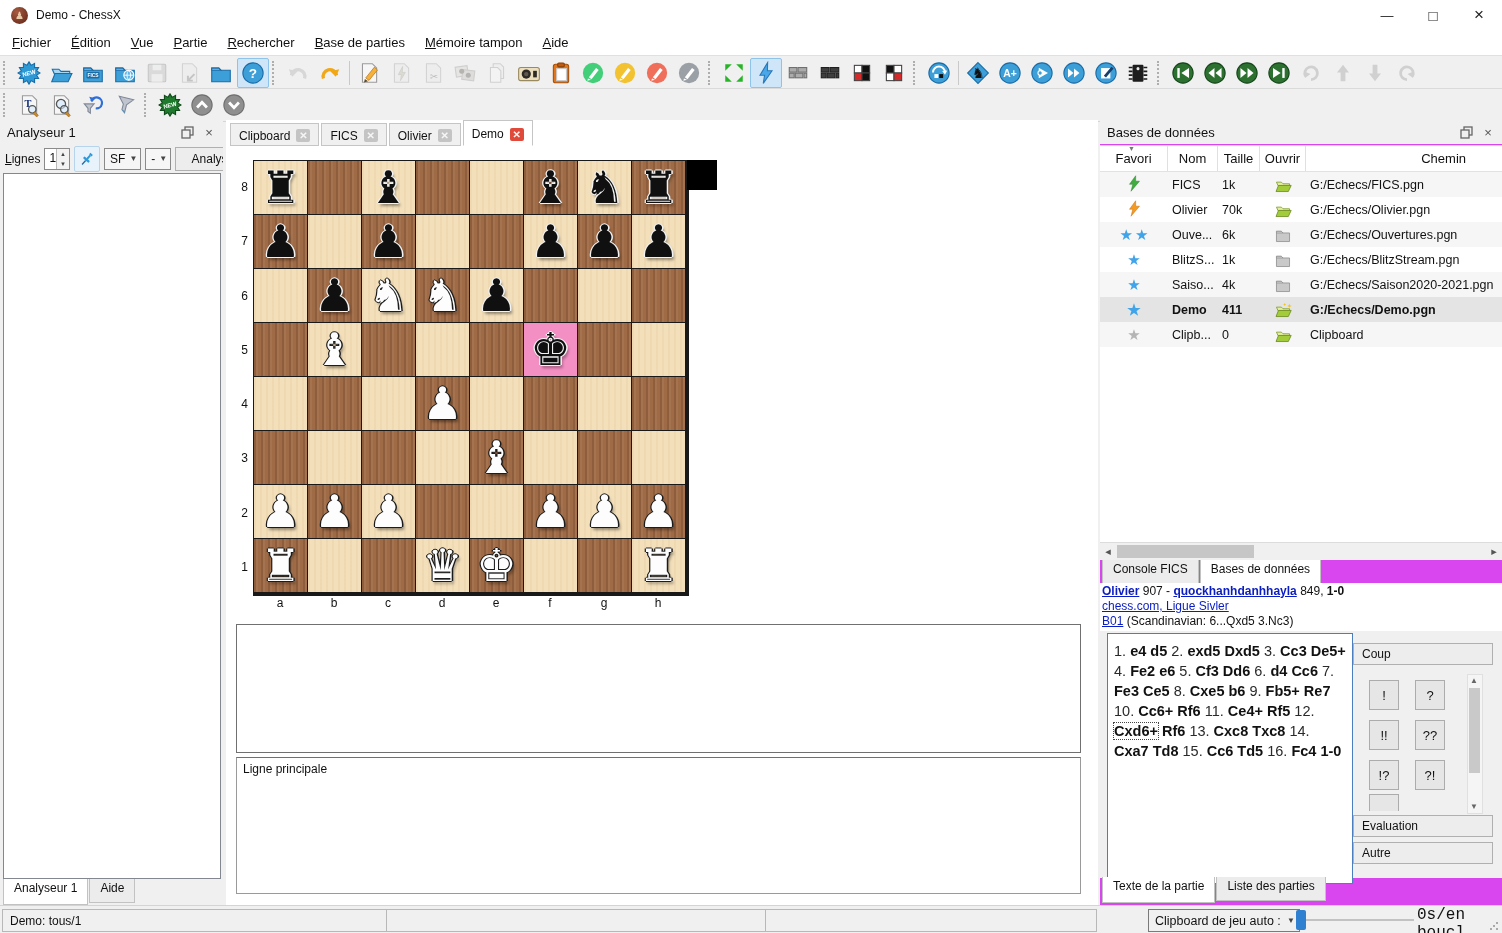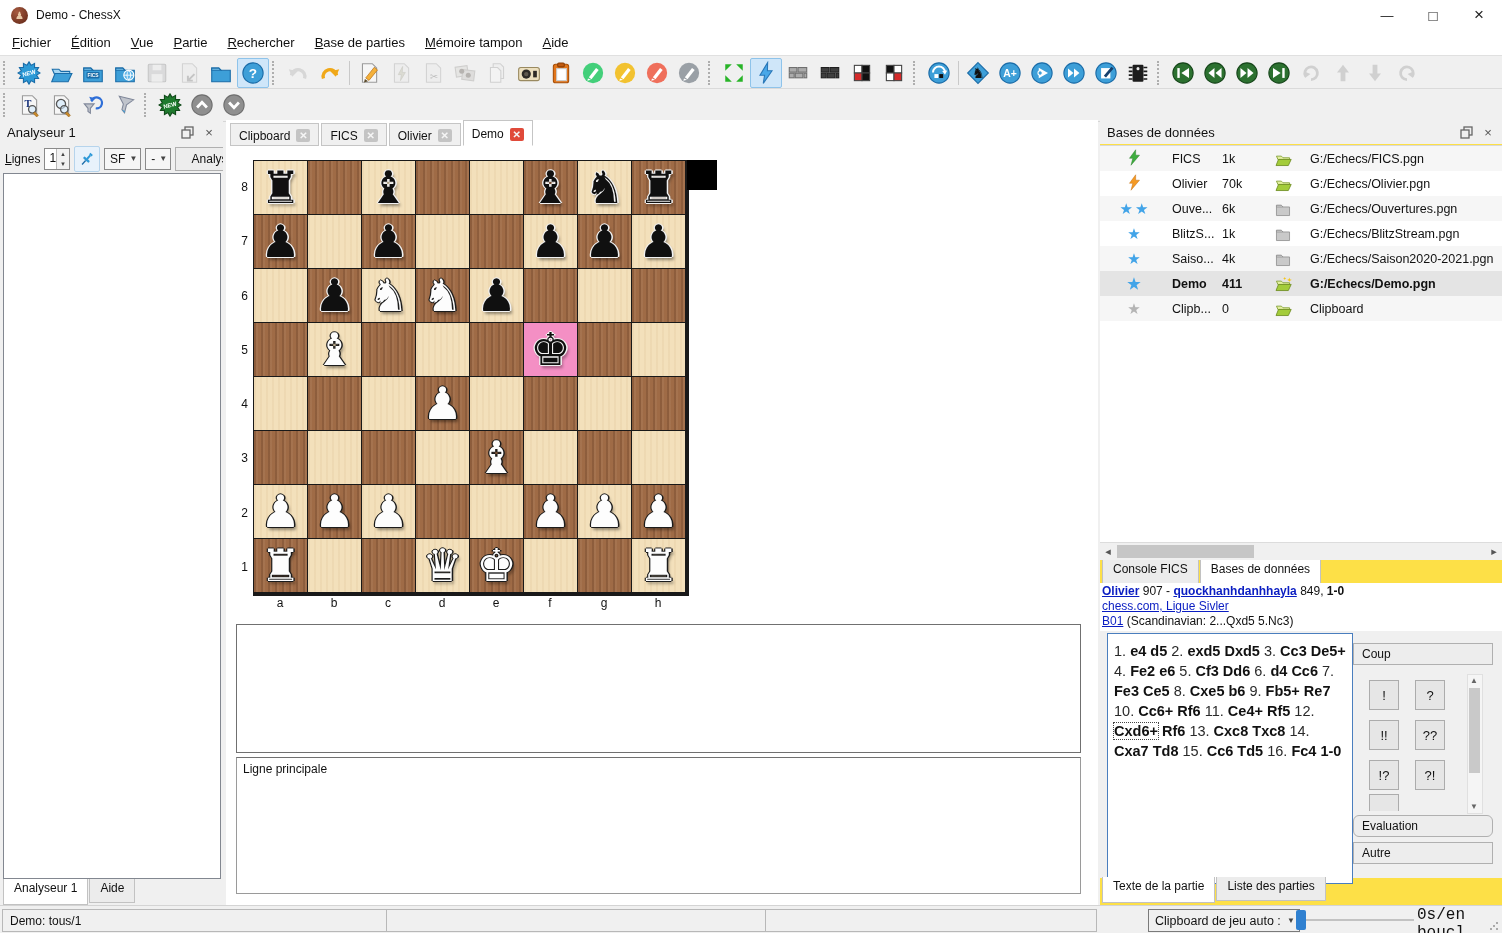--- a/index.html
+++ b/index.html
@@ -63,21 +63,21 @@
   .pc.b{color:#101010;text-shadow:1.3px 0 0 #f2f2f2,-1.3px 0 0 #f2f2f2,0 1.3px 0 #f2f2f2,0 -1.3px 0 #f2f2f2,2px 3px 3px rgba(0,0,0,.4);}
   #ranklabels{position:absolute;left:12px;top:40px;width:13px;height:434px;display:flex;flex-direction:column;}
   #ranklabels div{flex:1;display:flex;align-items:center;justify-content:center;font-size:12px;}
   #filelabels{position:absolute;left:27px;top:476px;width:434px;display:flex;}
   #filelabels div{width:54px;text-align:center;font-size:12px;}
   #tomove{position:absolute;left:461px;top:40px;width:28px;height:28px;background:#000;border:1px solid #000;}
   #notationbox{position:absolute;left:10px;top:504px;width:843px;height:127px;background:#fff;border:1px solid #707070;}
   #variationbox{position:absolute;left:10px;top:637px;width:843px;height:135px;background:#fff;border:1px solid #9a9a9a;border-top:1px solid #707070;font-size:12px;padding:0;}
   #variationbox .vlabel{padding:4px 0 0 6px;}
   
-  #rightpanel{left:1100px;top:120px;width:402px;height:785px;background:#fde047;overflow:hidden;}
+  #rightpanel{left:1100px;top:120px;width:402px;height:785px;background:#d946ef;overflow:hidden;}
   #dbwhite{position:absolute;left:0;top:25px;width:402px;height:397px;background:#fff;border-top:1px solid #d8d8d8;}
   .dbgrid{display:grid;grid-template-columns:68px 50px 42px 46px 1fr;align-items:center;}
   #dbheader{height:25px;border-bottom:1px solid #e2e2e2;font-size:13px;position:relative;}
   #dbheader .hc{padding:0 4px;position:relative;height:25px;display:flex;align-items:center;justify-content:center;border-right:1px solid #e0e0e0;}
   #dbheader .hc:last-child{justify-content:flex-end;padding-right:36px;border-right:none;}
   #sortmark{position:absolute;left:28px;top:-1px;font-size:7px;color:#777;}
   .dbrow{height:25px;font-size:12.5px;}
   .dbrow:nth-child(odd){background:#f6f6f6;}
   .dbrow.selected{background:#e4e4e4;font-weight:bold;}
   .dbrow .cell{padding:0 4px;white-space:nowrap;overflow:hidden;}
@@ -736,20 +736,27 @@
         <span class="dockbtn">
           <svg width="13" height="13" viewBox="0 0 13 13">
               <rect x="4" y="1" width="8" height="8" fill="none" stroke="#666" stroke-width="1.3"></rect>
               <rect x="1" y="4" width="8" height="8" fill="#f0f0f0" stroke="#666" stroke-width="1.3"></rect>
             </svg>
         </span>
         <span class="dockbtn">×</span>
       </span>
     </div>
     <div id="dbwhite">
+      <div class="dbgrid" id="dbheader">
+          <div class="hc"><span id="sortmark">▼</span>Favori</div>
+          <div class="hc">Nom</div>
+          <div class="hc">Taille</div>
+          <div class="hc">Ouvrir</div>
+          <div class="hc">Chemin</div>
+        </div>
       <div id="dbrows">
           <div class="dbgrid dbrow">
             <div class="cell favcell">
               <span><svg width="17" height="17" viewBox="0 0 22 22">
                   <path d="M12.5 1 L4.5 12 h4.3 L6.5 21 L17.5 8 h-5z" fill="#3fae3f" stroke="#2a7a2a" stroke-width=".6"></path>
                 </svg></span>
             </div>
             <div class="cell">FICS</div>
             <div class="cell">1k</div>
             <div class="cell opencell">
@@ -866,21 +873,21 @@
         <a class="b">Olivier</a>
         <span>907</span>
         <span>-</span>
         <a class="b">quockhanhdanhhayla</a>
         <span>849,</span>
         <span class="b">1-0</span>
       </div>
       <div><a>chess.com, Ligue Sivler</a></div>
       <div>
         <a>B01</a>
-        <span>(Scandinavian: 2...Qxd5 5.Nc3)</span>
+        <span>(Scandinavian: 6...Qxd5 3.Nc3)</span>
       </div>
     </div>
 
     <div id="movesarea">
       <div id="movebox"><span class="mvnum">1.</span> <span class="mv">e4</span> <span class="mv">d5</span> <span class="mvnum">2.</span> <span class="mv">exd5</span> <span class="mv">Dxd5</span> <span class="mvnum">3.</span> <span class="mv">Cc3</span> <span class="mv">De5+</span> <span class="mvnum">4.</span> <span class="mv">Fe2</span> <span class="mv">e6</span> <span class="mvnum">5.</span> <span class="mv">Cf3</span> <span class="mv">Dd6</span> <span class="mvnum">6.</span> <span class="mv">d4</span> <span class="mv">Cc6</span> <span class="mvnum">7.</span> <span class="mv">Fe3</span> <span class="mv">Ce5</span> <span class="mvnum">8.</span> <span class="mv">Cxe5</span> <span class="mv">b6</span> <span class="mvnum">9.</span> <span class="mv">Fb5+</span> <span class="mv">Re7</span> <span class="mvnum">10.</span> <span class="mv">Cc6+</span> <span class="mv">Rf6</span> <span class="mvnum">11.</span> <span class="mv">Ce4+</span> <span class="mv">Rf5</span> <span class="mvnum">12.</span> <span class="mv cur">Cxd6+</span> <span class="mv">Rf6</span> <span class="mvnum">13.</span> <span class="mv">Cxc8</span> <span class="mv">Txc8</span> <span class="mvnum">14.</span> <span class="mv">Cxa7</span> <span class="mv">Td8</span> <span class="mvnum">15.</span> <span class="mv">Cc6</span> <span class="mv">Td5</span> <span class="mvnum">16.</span> <span class="mv">Fc4</span> <span class="mv">1-0</span></div>
       <div class="wbtn abs" style="left:253px;top:12px;width:130px;height:20px;">
         <span>Coup</span>
       </div>
       <div class="abs" id="naggrid" style="left:269px;top:49px;display:grid;grid-template-columns:28px 28px;column-gap:18px;row-gap:10px;">
           <div class="nagbtn">!</div>
@@ -891,21 +898,21 @@
           <div class="nagbtn">?!</div>
         </div>
       <div class="abs" style="left:269px;top:163px;width:30px;height:17px;overflow:hidden;">
         <div class="nagbtn"></div>
       </div>
       <div id="vscroll">
         <div class="arr" style="top:0;">▲</div>
         <div id="vthumb"></div>
         <div class="arr" style="bottom:0;">▼</div>
       </div>
-      <div class="wbtn abs" style="left:253px;top:184px;width:130px;height:20px;border-radius:6px;">
+      <div class="wbtn abs" style="left:253px;top:184px;width:130px;height:20px;">
         <span>Evaluation</span>
       </div>
       <div class="wbtn abs" style="left:253px;top:211px;width:130px;height:20px;text-align:center;">
         <span>Autre</span>
       </div>
     </div>
     <div class="bottabs" id="rbottabs" style="position:absolute;">
         <div class="btab active">Texte de la partie</div>
         <div class="btab">Liste des parties</div>
       </div>

